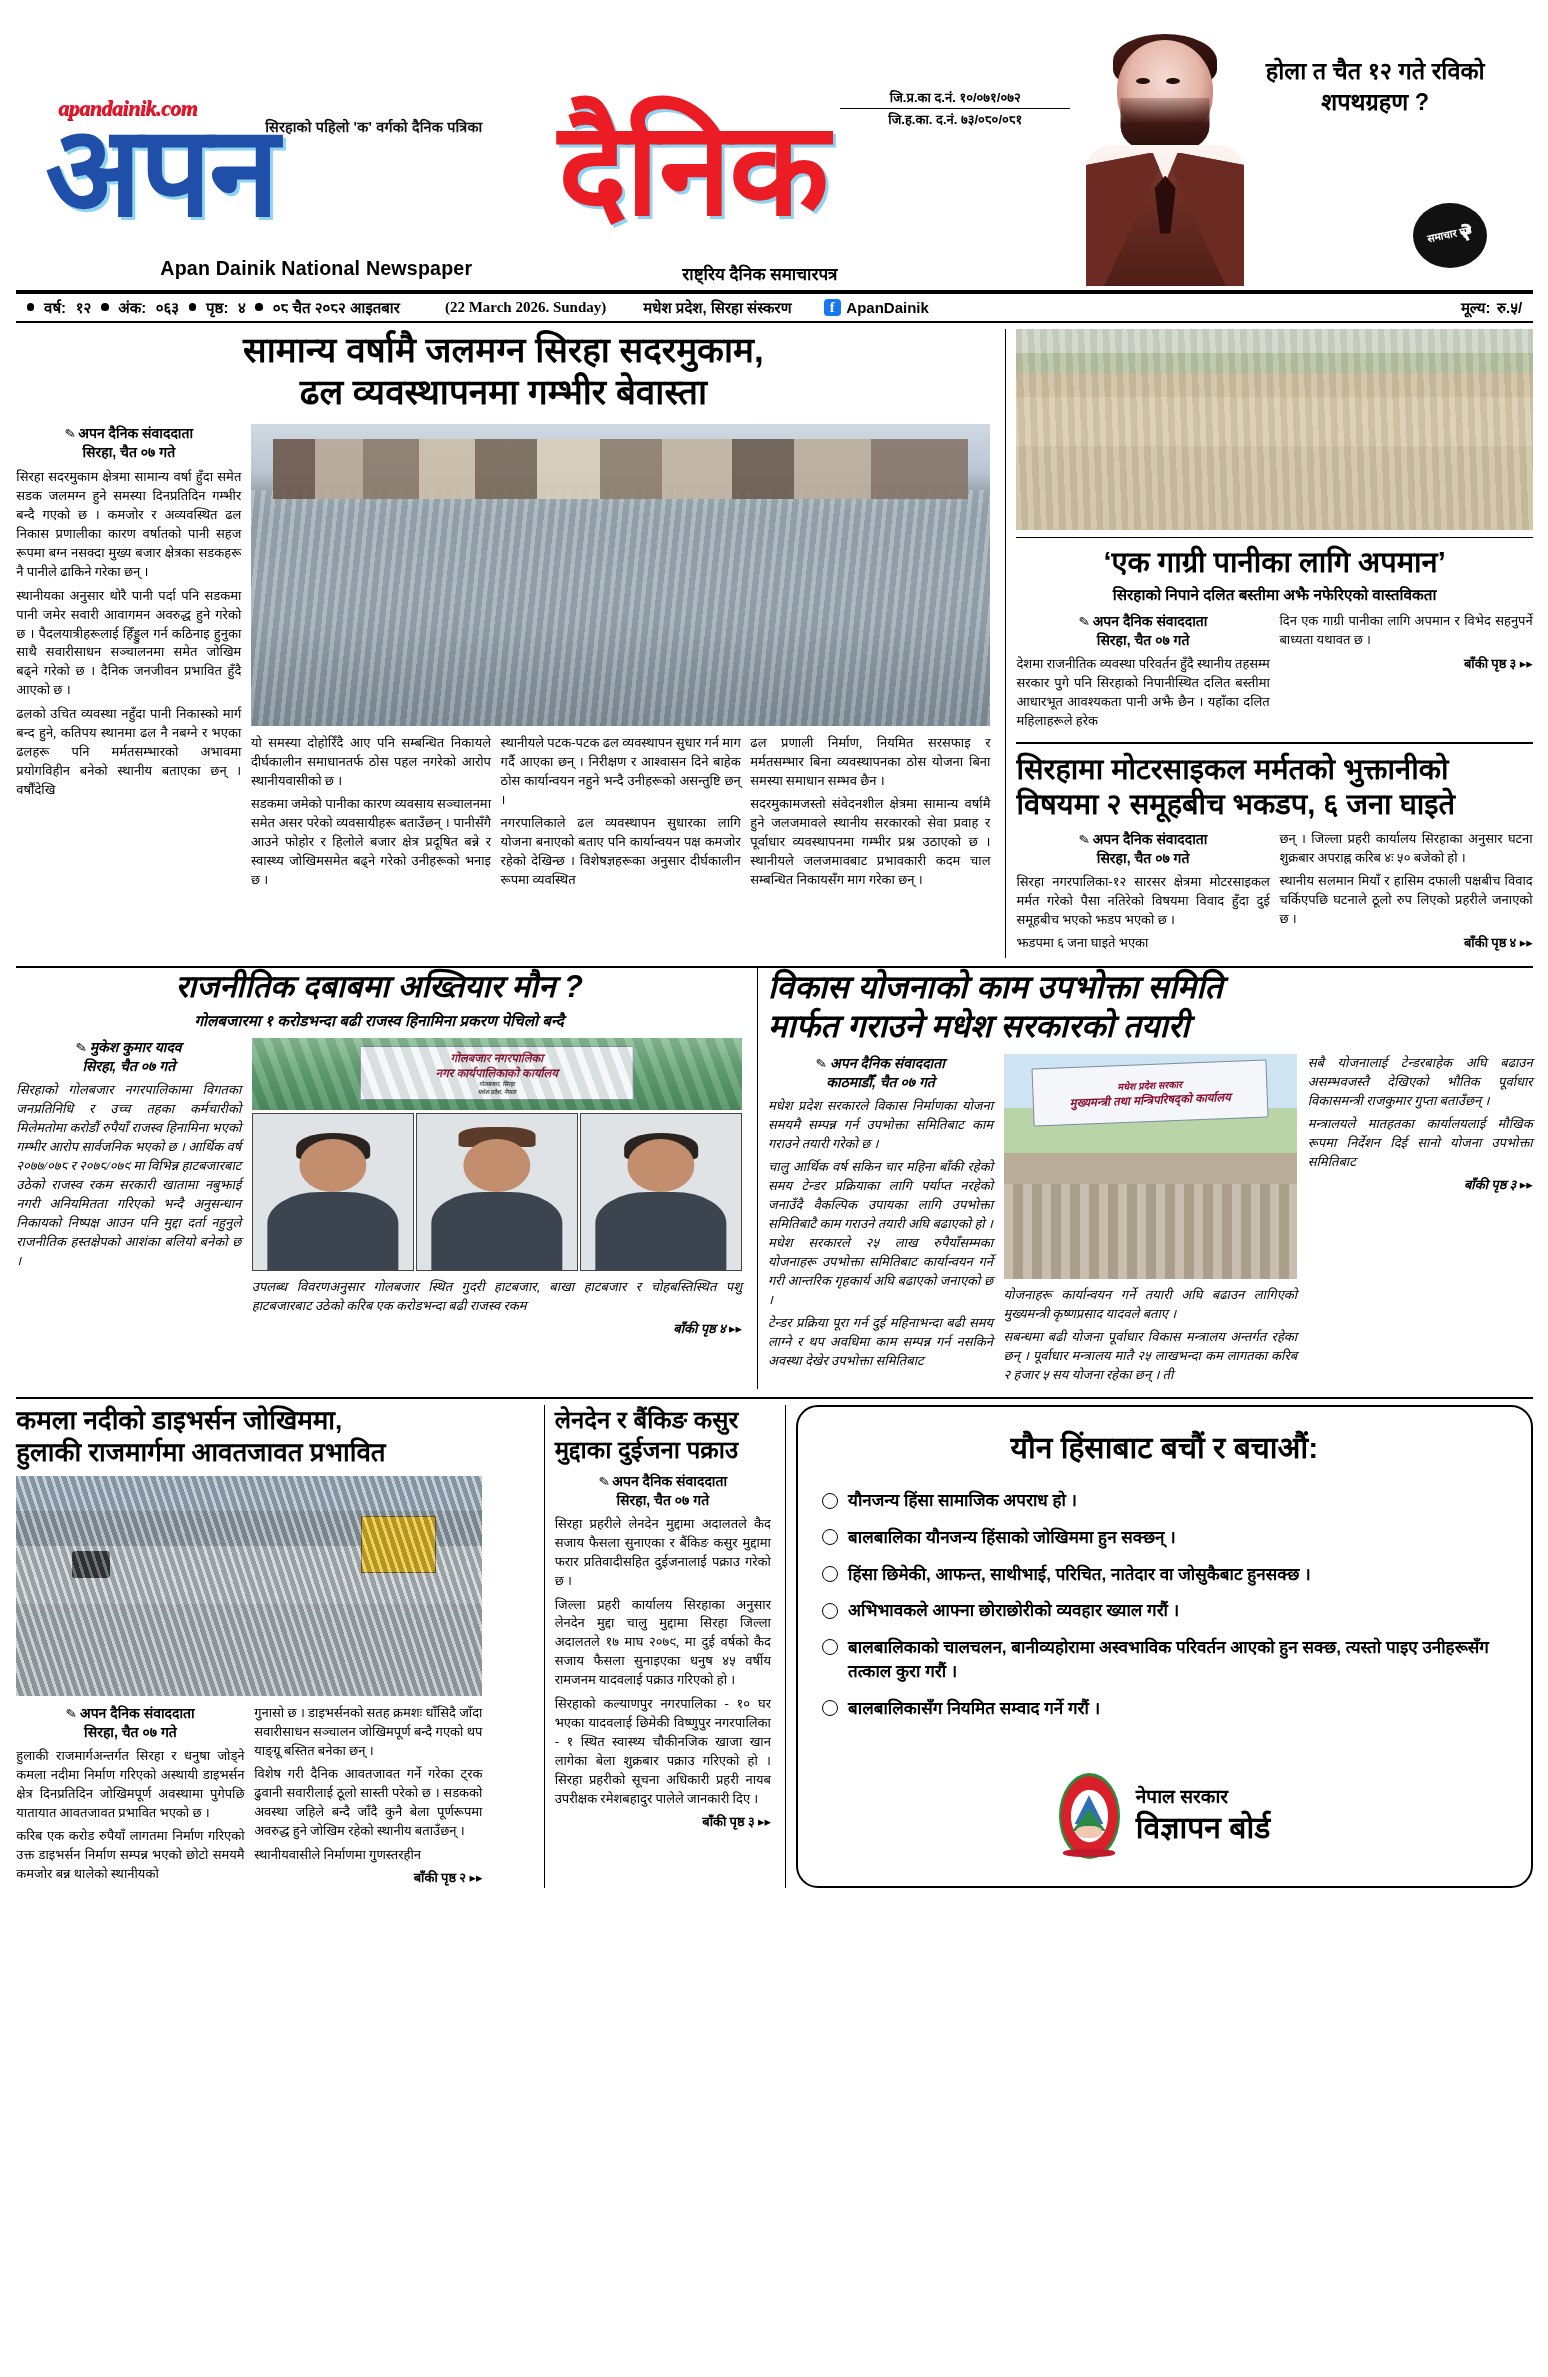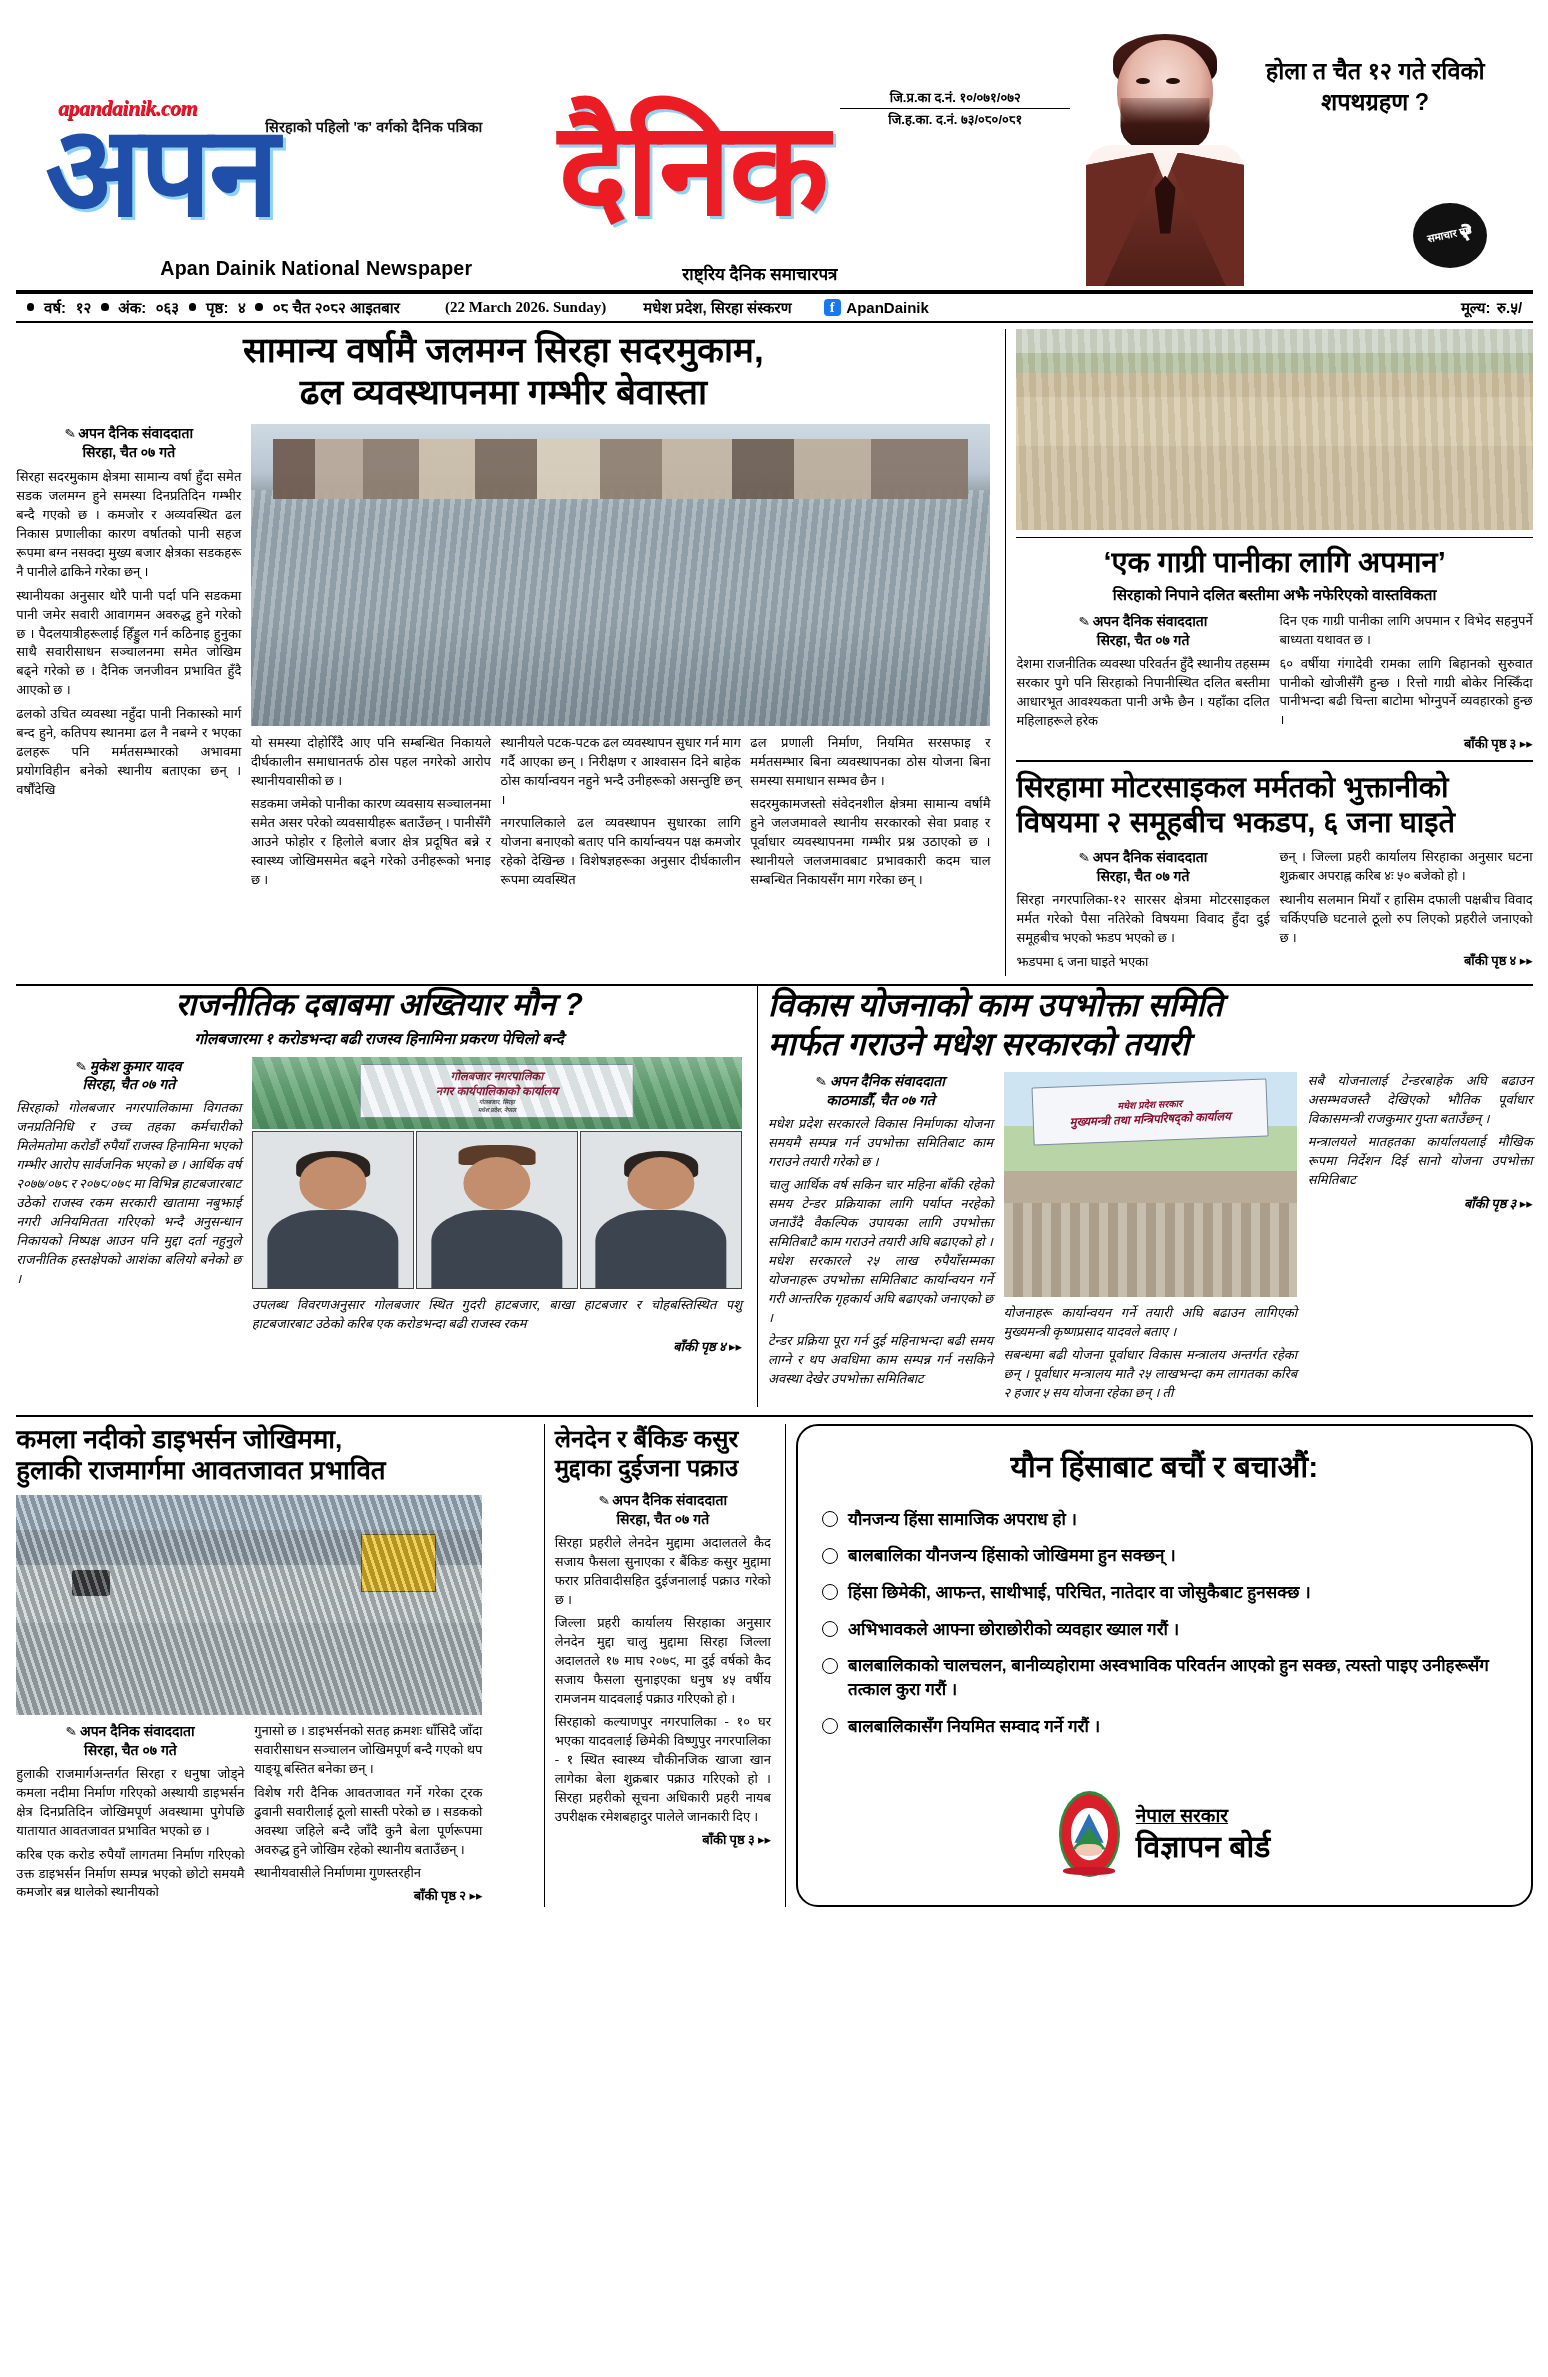--- a/index.html
+++ b/index.html
@@ -231,21 +231,21 @@
   .em-wreath{position:absolute;inset:0;border-radius:50%;
     background:radial-gradient(ellipse at 50% 50%, #ffffff 0 42%, #d81f2a 44% 64%, #2e8b3d 66% 82%, #ffffff 84% 100%);}
   .em-mt{position:absolute;left:26%;top:26%;width:48%;height:34%;background:#2f6fb5;
     clip-path:polygon(50% 0,100% 100%,0 100%);}
   .em-mt2{position:absolute;left:22%;top:42%;width:56%;height:26%;background:#2d8a46;
     clip-path:polygon(50% 0,100% 100%,0 100%);}
   .em-flag{position:absolute;left:46%;top:2%;width:20%;height:18%;background:#d81f2a;
     clip-path:polygon(0 0,100% 40%,0 55%,100% 95%,0 100%);}
   .em-hands{position:absolute;left:28%;top:62%;width:44%;height:14%;background:#f0c9b0;border-radius:40%;}
   .em-txt{position:absolute;left:8%;bottom:2%;width:84%;height:10%;background:#c2182a;border-radius:40%;}
-  .ad-gov{font-size:19px;font-weight:bold;line-height:1.1;text-decoration:underline;}
+  .ad-gov{font-size:19px;font-weight:bold;line-height:1.1;}
   .ad-board{font-size:30px;font-weight:bold;line-height:1.1;margin-top:2.9px;}
 </style>
 </head>
 <body>
 
 <div class="page">
   <div class="inner">
 
     <div class="masthead">
       <div class="md-url">apandainik.com</div>
@@ -356,21 +356,20 @@
               <div class="byline">
                 <span class="pen">✎</span><span>अपन दैनिक संवाददाता</span>
               </div>
               <div class="byline" style="margin-bottom:5.8px;">सिरहा, चैत ०७ गते</div>
               <div class="body">
                 <p>देशमा राजनीतिक व्यवस्था परिवर्तन हुँदै स्थानीय तहसम्म सरकार पुगे पनि सिरहाको निपानीस्थित दलित बस्तीमा आधारभूत आवश्यकता पानी अझै छैन । यहाँका दलित महिलाहरूले हरेक</p>
               </div>
             </div>
             <div style="flex:1;" class="body">
               <p>दिन एक गाग्री पानीका लागि अपमान र विभेद सहनुपर्ने बाध्यता यथावत छ ।</p>
-              <p>६० वर्षीया गंगादेवी रामका लागि बिहानको सुरुवात पानीको खोजीसँगै हुन्छ । रित्तो गाग्री बोकेर निस्किँदा पानीभन्दा बढी चिन्ता बाटोमा भोग्नुपर्ने व्यवहारको हुन्छ ।</p>
               <div class="cont"><span>बाँकी पृष्ठ ३</span> ▸▸</div>
             </div>
           </div>
         </div>
 
         <div class="hline-thick" style="margin-top:6.7px;padding-top:7.7px;">
           <h2 class="head2">
             <span>सिरहामा मोटरसाइकल मर्मतको भुक्तानीको</span><br>
             <span>विषयमा २ समूहबीच भकडप, ६ जना घाइते</span>
           </h2>

